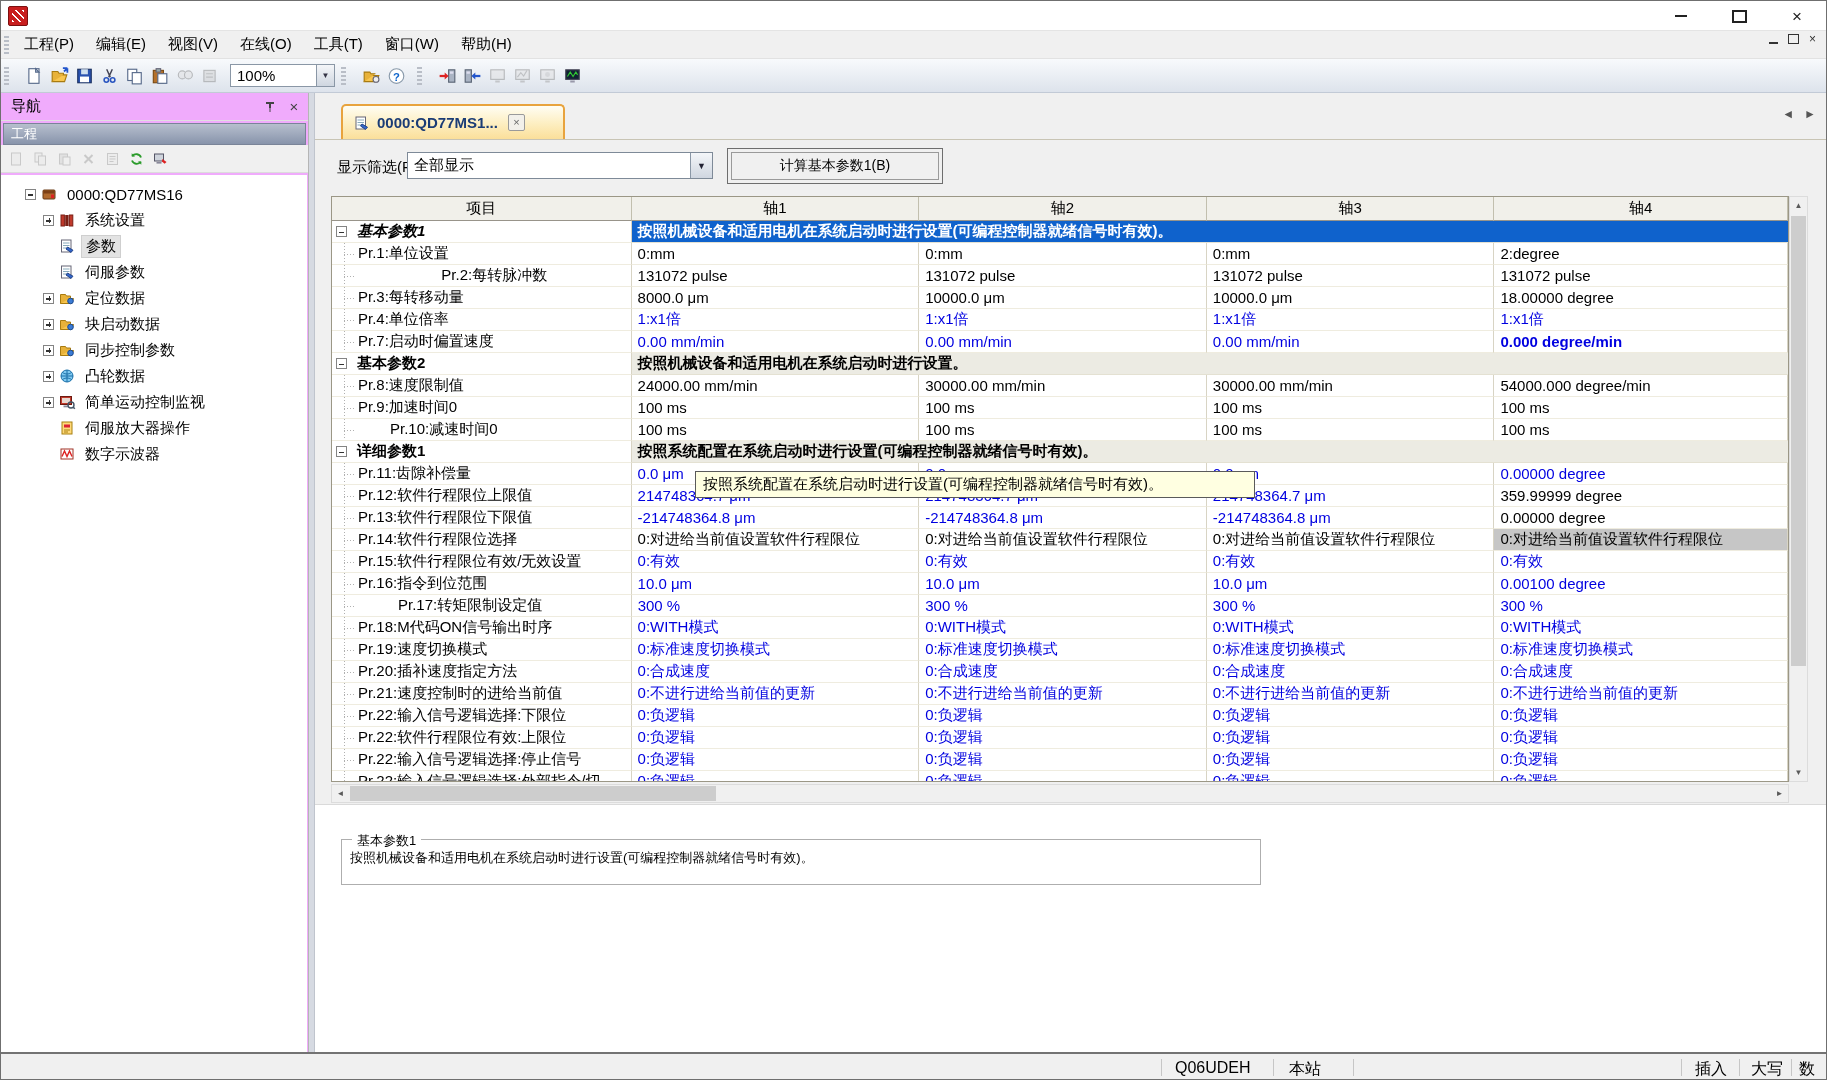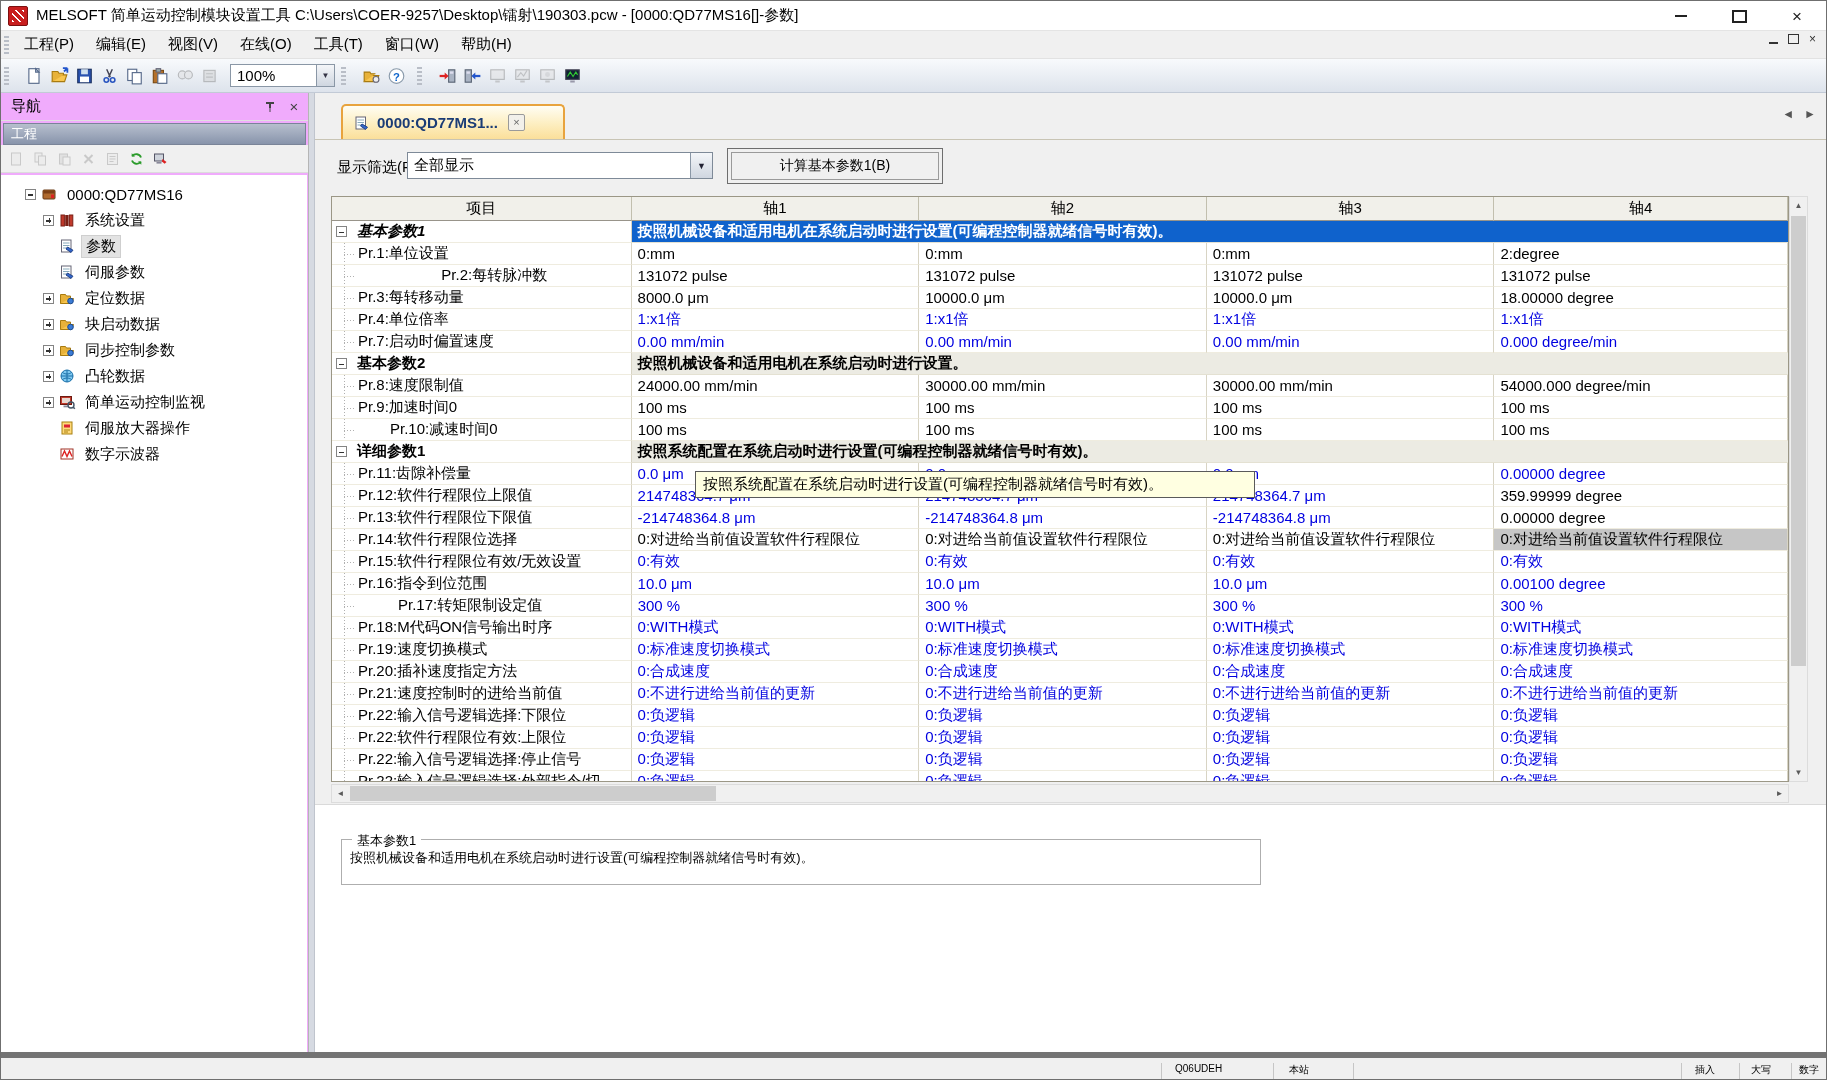--- a/index.html
+++ b/index.html
@@ -104,32 +104,31 @@
 
   .lower-white { position:absolute; left:0; top:664px; right:0; bottom:0; background:#ffffff; border-top:1px solid #dadada; }
   .infobox { position:absolute; left:26px; top:34px; width:920px; height:46px; border:1px solid #aeaeae; }
   .infobox .ib-title { position:absolute; left:10px; top:-8px; background:#fff; padding:0 5px; font-size:13px; }
   .infobox .ib-text { position:absolute; left:8px; top:9px; font-size:13px; }
 
   
   .tooltip { position:absolute; left:694px; top:470px; width:560px; height:27px; background:#ffffe1; border:1px solid #5a5a5a; display:flex; align-items:center; padding-left:7px; z-index:50; white-space:nowrap; }
 
   
-  .statusbar { position:absolute; left:0; bottom:0; width:100%; height:27px; background:#f0f0f0; border-top:6px solid #737373; font-size:10px; }
+  .statusbar { position:absolute; left:0; bottom:0; width:100%; height:27px; background:#f0f0f0; border-top:2px solid #737373; font-size:16px; }
   .sb-item { position:absolute; top:5px; }
   .sb-sep { position:absolute; top:5px; width:1px; height:17px; background:#c6c6c6; }
 </style>
 </head>
 <body>
 
 <div class="screen">
 
   <div class="titlebar">
     <div class="app-ico"></div>
-    <div class="title-text">MELSOFT 简单运动控制模块设置工具 C:\Users\COER-9257\Desktop\镭射\190303.pcw - [0000:QD77MS16[]-参数]</div>
     <div class="winbtns">
       <div class="wb wb-min"></div>
       <div class="wb wb-max"></div>
       <div class="wb wb-close">×</div>
     </div>
   </div>
 
   <div class="menubar">
     <div class="grip"></div>
     <div class="menu-item">工程(P)</div>
@@ -530,21 +529,21 @@
           </div>
           <div class="g-row">
             <div class="g-c0" style="width: 300px;">
               <span class="p-guide"></span>
               <span class="p-guide2"></span>
               <span class="p-label">Pr.7:启动时偏置速度</span>
             </div>
             <div class="g-cell c-b" style="width: 288px;">0.00 mm/min</div>
             <div class="g-cell c-b" style="width: 288px;">0.00 mm/min</div>
             <div class="g-cell c-b" style="width: 288px;">0.00 mm/min</div>
-            <div class="g-cell c-b" style="width: 294px;">0.000 degree/min</div>
+            <div class="g-cell c-b" style="width: 294px; font-weight: bold;">0.000 degree/min</div>
           </div>
           <div class="g-row">
             <div class="g-c0" style="width: 300px;">
               <span class="exp"></span>
               <span class="sec-label">基本参数2</span>
             </div>
             <div class="g-desc desc-gray" style="width: 1158px;">按照机械设备和适用电机在系统启动时进行设置。</div>
           </div>
           <div class="g-row">
             <div class="g-c0" style="width: 300px;">

